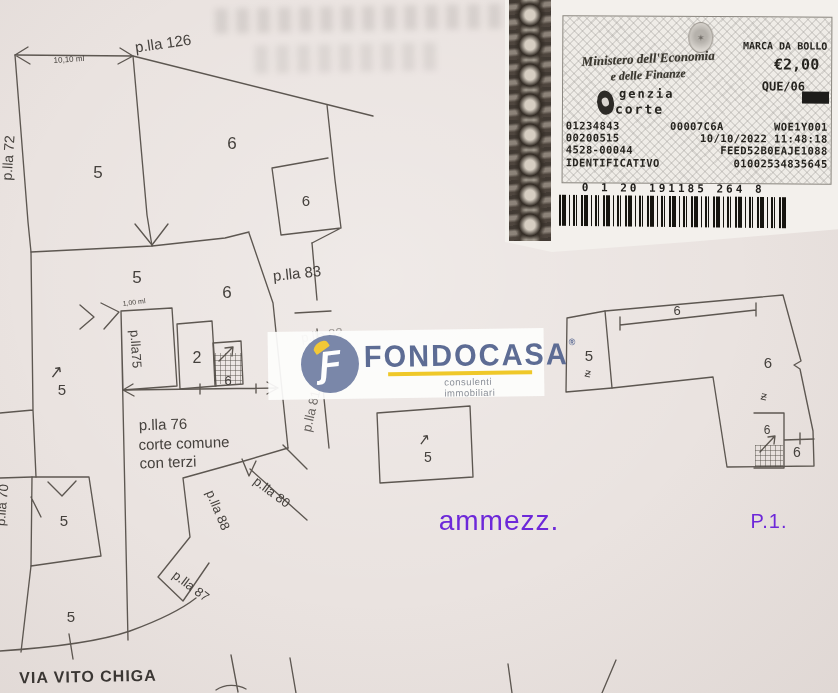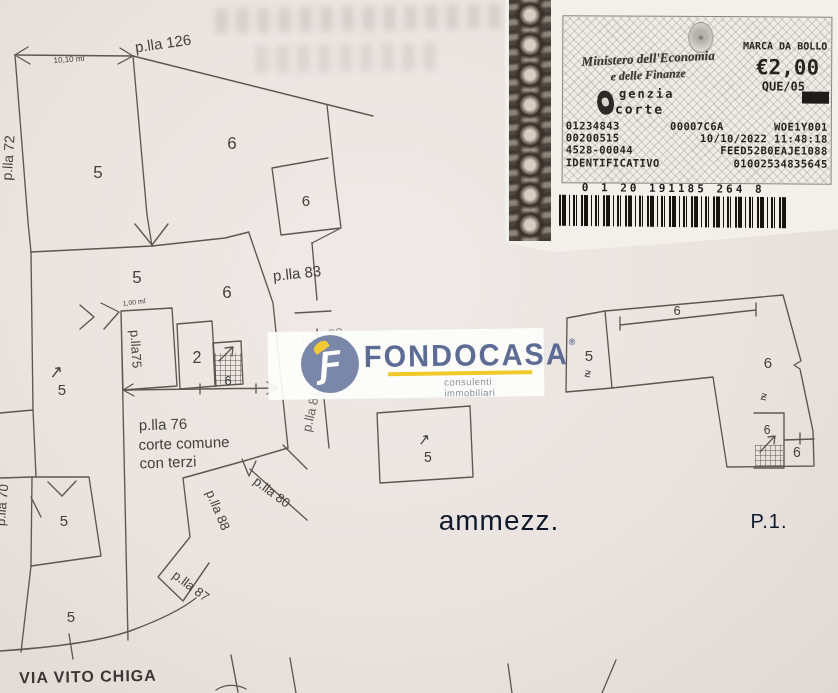--- a/index.html
+++ b/index.html
@@ -4,21 +4,21 @@
 <style>
   html,body{margin:0;padding:0;}
   .canvas{position:relative;width:838px;height:693px;overflow:hidden;
     background:#eae3e0;
     font-family:"Liberation Sans",sans-serif;}
   .canvas::after{content:"";position:absolute;inset:0;pointer-events:none;
     background:radial-gradient(ellipse at 45% 40%, rgba(255,255,255,.25) 0%, rgba(0,0,0,0) 55%, rgba(90,70,60,.07) 100%);}
   svg.plan{position:absolute;left:0;top:0;z-index:2;}
   
   .lbl{position:absolute;z-index:3;color:#45413d;white-space:nowrap;line-height:1;}
-  .caption{position:absolute;z-index:3;color:#0f172a;white-space:nowrap;transform:translate(-50%,-50%);}
+  .caption{position:absolute;z-index:3;color:#6d28d9;white-space:nowrap;transform:translate(-50%,-50%);}
   #ammezz{left:499px;top:521px;font-size:28px;letter-spacing:1px;}
   #p1{left:769px;top:521px;font-size:20px;letter-spacing:1px;}
   #street{left:88px;top:677px;font-size:16px;letter-spacing:1px;transform:translate(-50%,-50%) rotate(-1deg);font-weight:bold;color:#3a3633;}
   
   .ghost{position:absolute;z-index:1;filter:blur(3px);opacity:.16;
     background:repeating-linear-gradient(90deg, #6e6a66 0 13px, transparent 13px 21px);}
   
   .sheet{position:absolute;left:505px;top:0;width:333px;height:252px;z-index:4;
     background:#f3f0ec;
     clip-path:polygon(0 0,100% 0,100% 91%,55% 96%,14% 100%,0 96%);}
@@ -41,21 +41,21 @@
     background:radial-gradient(circle at 50% 45%, #b5b1ab 0 30%, #d9d5cf 70%);
     border:1px solid #9a958e;filter:blur(.6px);display:flex;align-items:center;justify-content:center;
     font-size:11px;color:#6e6a64;}
   .min1{position:absolute;left:6px;top:34px;width:158px;text-align:center;
     font-family:"Liberation Serif",serif;font-style:italic;font-weight:bold;font-size:13px;
     transform:rotate(-3deg);color:#3a372f;text-shadow:0 0 1px rgba(70,65,60,.55);}
   .min2{position:absolute;left:6px;top:51px;width:158px;text-align:center;
     font-family:"Liberation Serif",serif;font-style:italic;font-weight:bold;font-size:12px;
     transform:rotate(-3deg);color:#3a372f;text-shadow:0 0 1px rgba(70,65,60,.55);}
   .marca{position:absolute;left:134px;top:23px;width:130px;text-align:right;font-weight:bold;font-size:10px;}
-  .amount{position:absolute;right:12px;top:38px;font-weight:bold;font-size:21px;}
+  .amount{position:absolute;right:12px;top:38px;font-weight:bold;font-size:15px;}
   .que{position:absolute;right:26px;top:62px;font-weight:bold;font-size:12px;}
   .blackbox{position:absolute;right:2px;top:74px;width:27px;height:12px;background:#1d1c1a;}
   .agz{position:absolute;left:34px;top:70px;height:34px;text-align:center;}
   .agz .blob{position:absolute;left:0;top:4px;width:17px;height:24px;background:#2c2a26;
     border-radius:62% 45% 58% 40%;transform:rotate(-18deg);}
   .agz .blob::after{content:"";position:absolute;left:5px;top:7px;width:7px;height:9px;border-radius:50%;background:#d9d5cf;}
   .agz .l1{position:absolute;left:22px;top:0;font-weight:bold;font-size:12px;letter-spacing:2px;}
   .agz .l2{position:absolute;left:18px;top:15px;font-weight:bold;font-size:13px;letter-spacing:2px;}
   .srow{position:absolute;left:3px;width:262px;display:flex;justify-content:space-between;
     font-weight:bold;font-size:10.5px;letter-spacing:.4px;white-space:nowrap;}
@@ -175,21 +175,21 @@
 
   <div class="sheet"></div>
   <div class="rope"></div>
 
   <div class="stamp">
     <div class="emblem">✶</div>
     <div class="min1">Ministero dell'Economia</div>
     <div class="min2">e delle Finanze</div>
     <div class="marca">MARCA DA BOLLO</div>
     <div class="amount">€2,00</div>
-    <div class="que">QUE/05</div>
+    <div class="que">QUE/06</div>
     <div class="blackbox"></div>
     <div class="agz">
       <div class="blob"></div>
       <div class="l1">genzia</div>
       <div class="l2">corte</div>
     </div>
     <div class="srow r1">
       <span>01234843</span>
       <span>00007C6A</span>
       <span>WOE1Y001</span>

